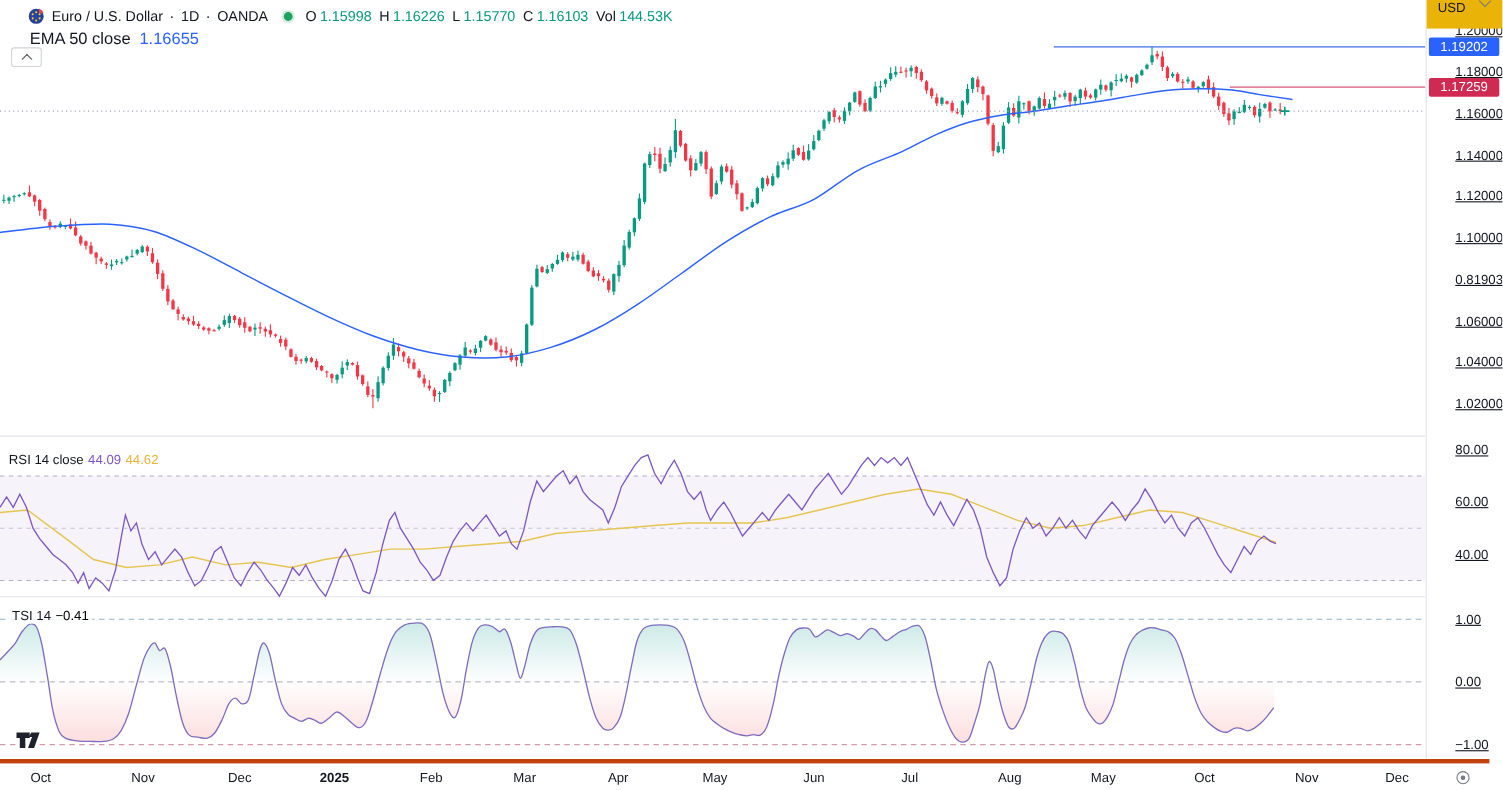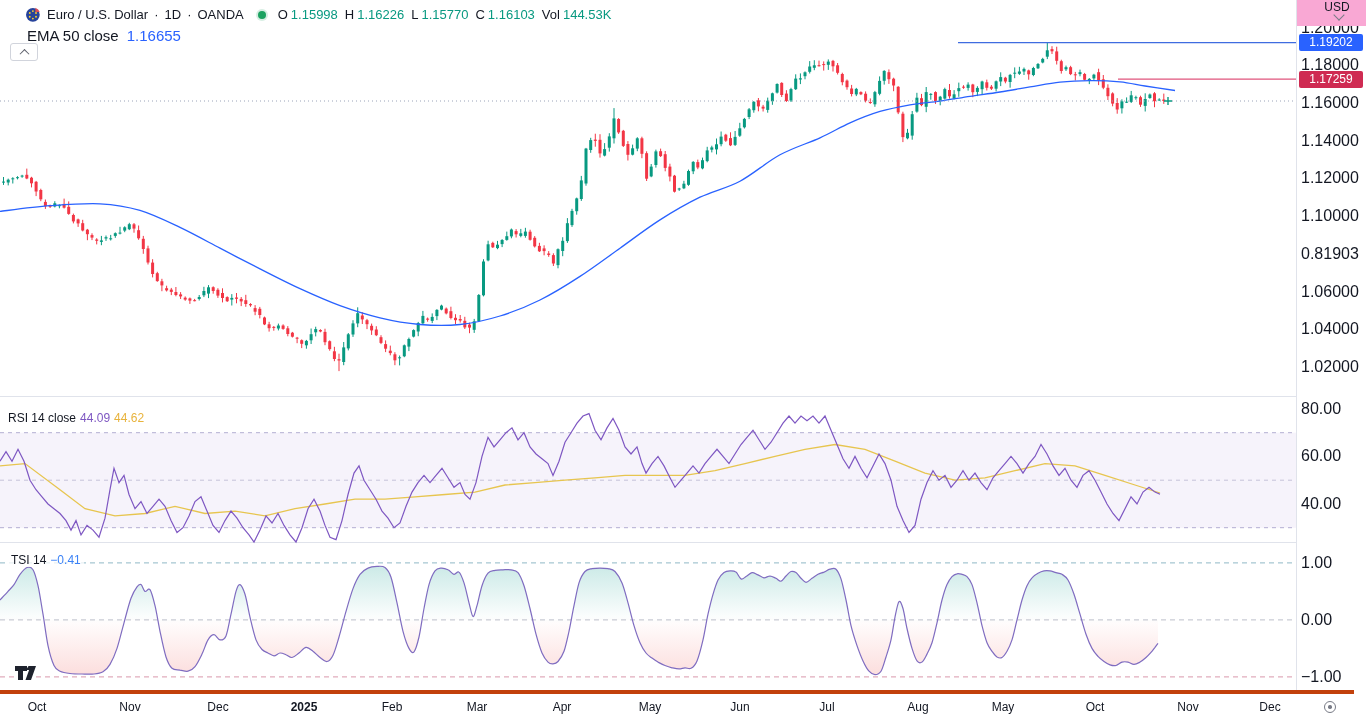--- a/index.html
+++ b/index.html
@@ -17,28 +17,28 @@
   .ohlc{display:flex;gap:7px;font-size:13px;}
   .ohlc .k{color:#131722;}
   .ohlc .v{color:#089981;}
   .legend2{position:absolute;left:27px;top:27px;display:flex;gap:8px;font-size:15px;z-index:5;}
   .legend2 .val{color:#2962FF;}
   .collapse-btn{position:absolute;left:10px;top:43px;width:26px;height:16px;border:1px solid #d1d4dc;
                 border-radius:3px;background:#fff;z-index:5;display:flex;align-items:center;justify-content:center;cursor:pointer;}
   .collapse-btn i{display:block;width:6px;height:6px;border-left:1.5px solid #5d606b;border-top:1.5px solid #5d606b;
                   transform:rotate(45deg) translate(1px,1px);}
   .pane-label{position:absolute;z-index:5;font-size:12px;display:flex;gap:4px;align-items:center;}
-  .rsi-v1{color:#7E57C2;} .rsi-v2{color:#E8B33C;} .tsi-v{color:#3b82f6;}
+  .rsi-v1{color:#7E57C2;} .rsi-v2{color:#E8B33C;} .tsi-v{color:#000000;}
   
   #price-axis{position:absolute;left:1296px;top:0;width:70px;height:690px;border-left:1px solid #e0e3eb;background:#fff;z-index:4;}
-  .axis-label{position:absolute;left:4px;font-size:16px;color:#131722;height:14px;line-height:14px;}
+  .axis-label{position:absolute;left:26px;font-size:12px;color:#131722;height:14px;line-height:14px;text-decoration:underline;}
   .badge{position:absolute;left:2px;width:64px;height:17px;line-height:17px;text-align:center;
          color:#fff;font-size:12px;border-radius:2px;z-index:6;}
-  .usd-ctrl{position:absolute;left:0;top:0;width:70px;height:26px;display:flex;align-items:center;
-            background:#f9a8d4;z-index:7;cursor:pointer;flex-direction:column;}
+  .usd-ctrl{position:absolute;left:0;top:0;width:70px;height:26px;display:flex;align-items:flex-start;
+            background:#eab308;z-index:7;cursor:pointer;}
   .usd-ctrl span{font-size:12px;margin-left:10px;}
   .chev{width:7px;height:7px;border-left:1.5px solid #787b86;border-bottom:1.5px solid #787b86;
         transform:rotate(-45deg);margin-left:14px;margin-top:-3px;}
   
   #time-axis{position:absolute;left:0;top:690px;width:1354px;height:28px;border-top:4px solid #c2410c;background:#fff;}
   .month{position:absolute;top:6px;transform:translateX(-50%);font-size:12px;color:#131722;}
   .month.bold{font-weight:700;}
   .target-icon{position:absolute;left:1324px;top:7px;width:12px;height:12px;border:1.4px solid #787b86;
                border-radius:50%;box-sizing:border-box;cursor:pointer;}
   .target-icon::after{content:"";position:absolute;left:50%;top:50%;width:3.4px;height:3.4px;margin:-1.7px 0 0 -1.7px;

